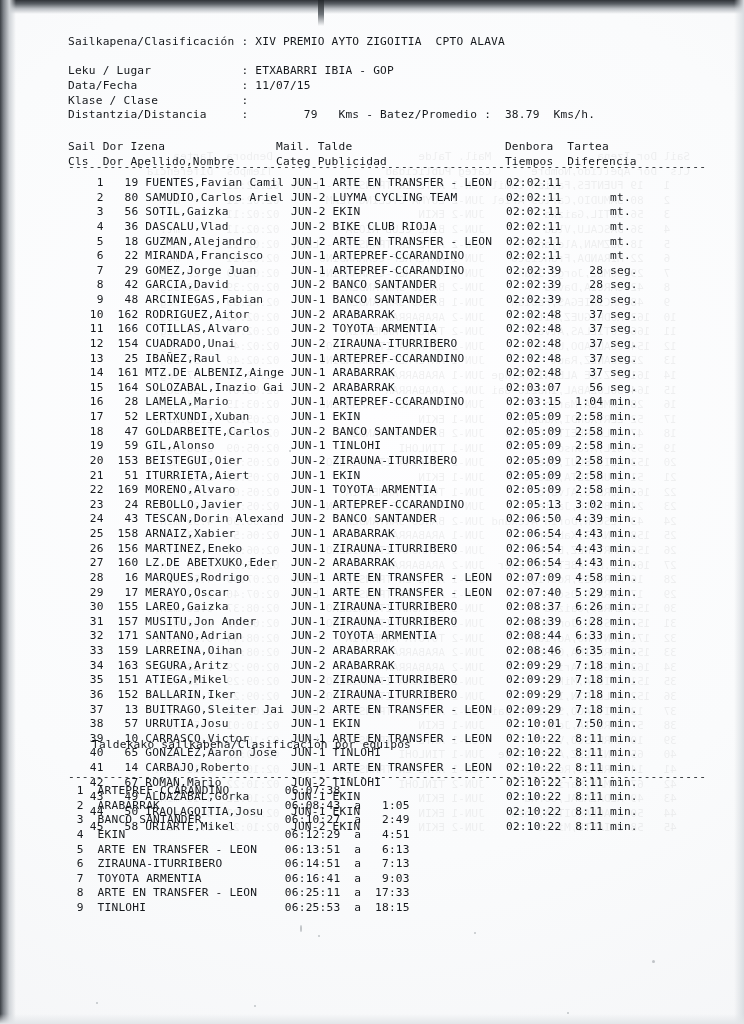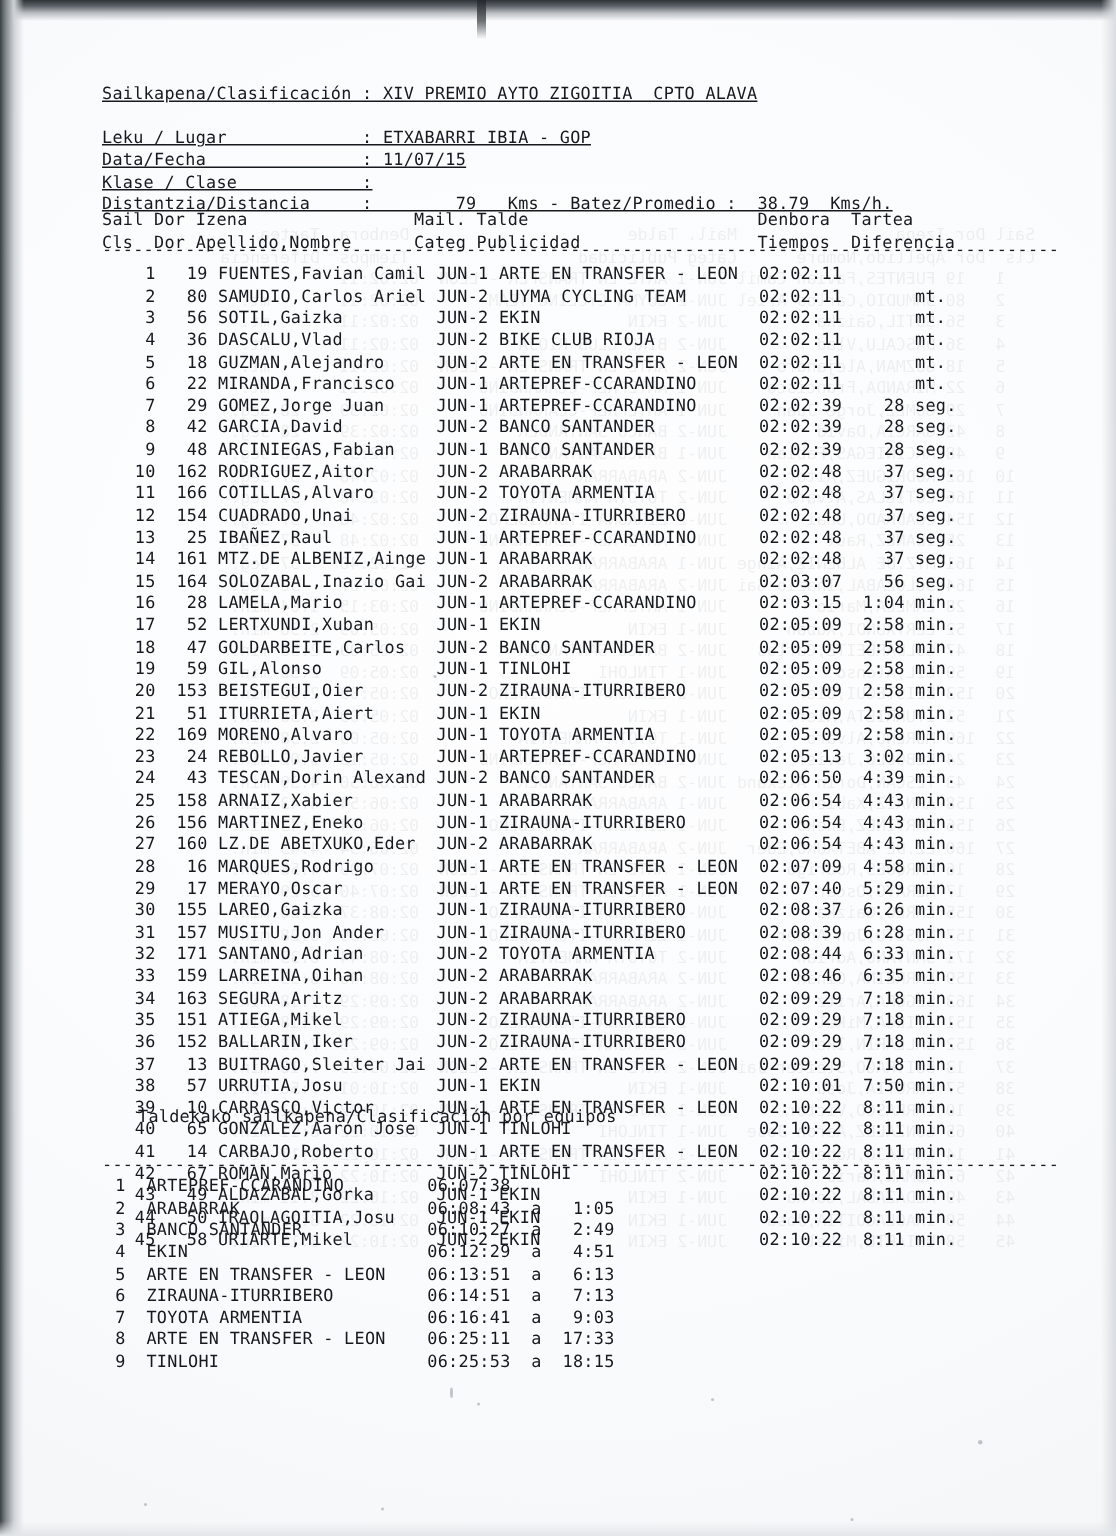--- a/index.html
+++ b/index.html
@@ -71,21 +71,21 @@
 
   .block {
     position: absolute;
     white-space: pre;
     font-size: 11.2px;
     line-height: 14.62px;
     letter-spacing: 0.2px;
     color: #16191d;
   }
 
-  #meta-block   { left: 68px; top: 56px; text-decoration: underline; }
+  #meta-block   { left: 68px; top: 35px; }
   #head-block   { left: 68px; top: 140px; }
   #rule-main    { left: 68px; top: 162px; }
   #rows-block   { left: 76px; top: 176px; }
   #teams-title  { left: 68px; top: 738px; margin-left: 24px; }
   #rule-teams   { left: 68px; top: 772px; }
   #teams-block  { left: 56px; top: 784px; }
 
   .rule {
     white-space: pre;
     font-size: 11.2px;

